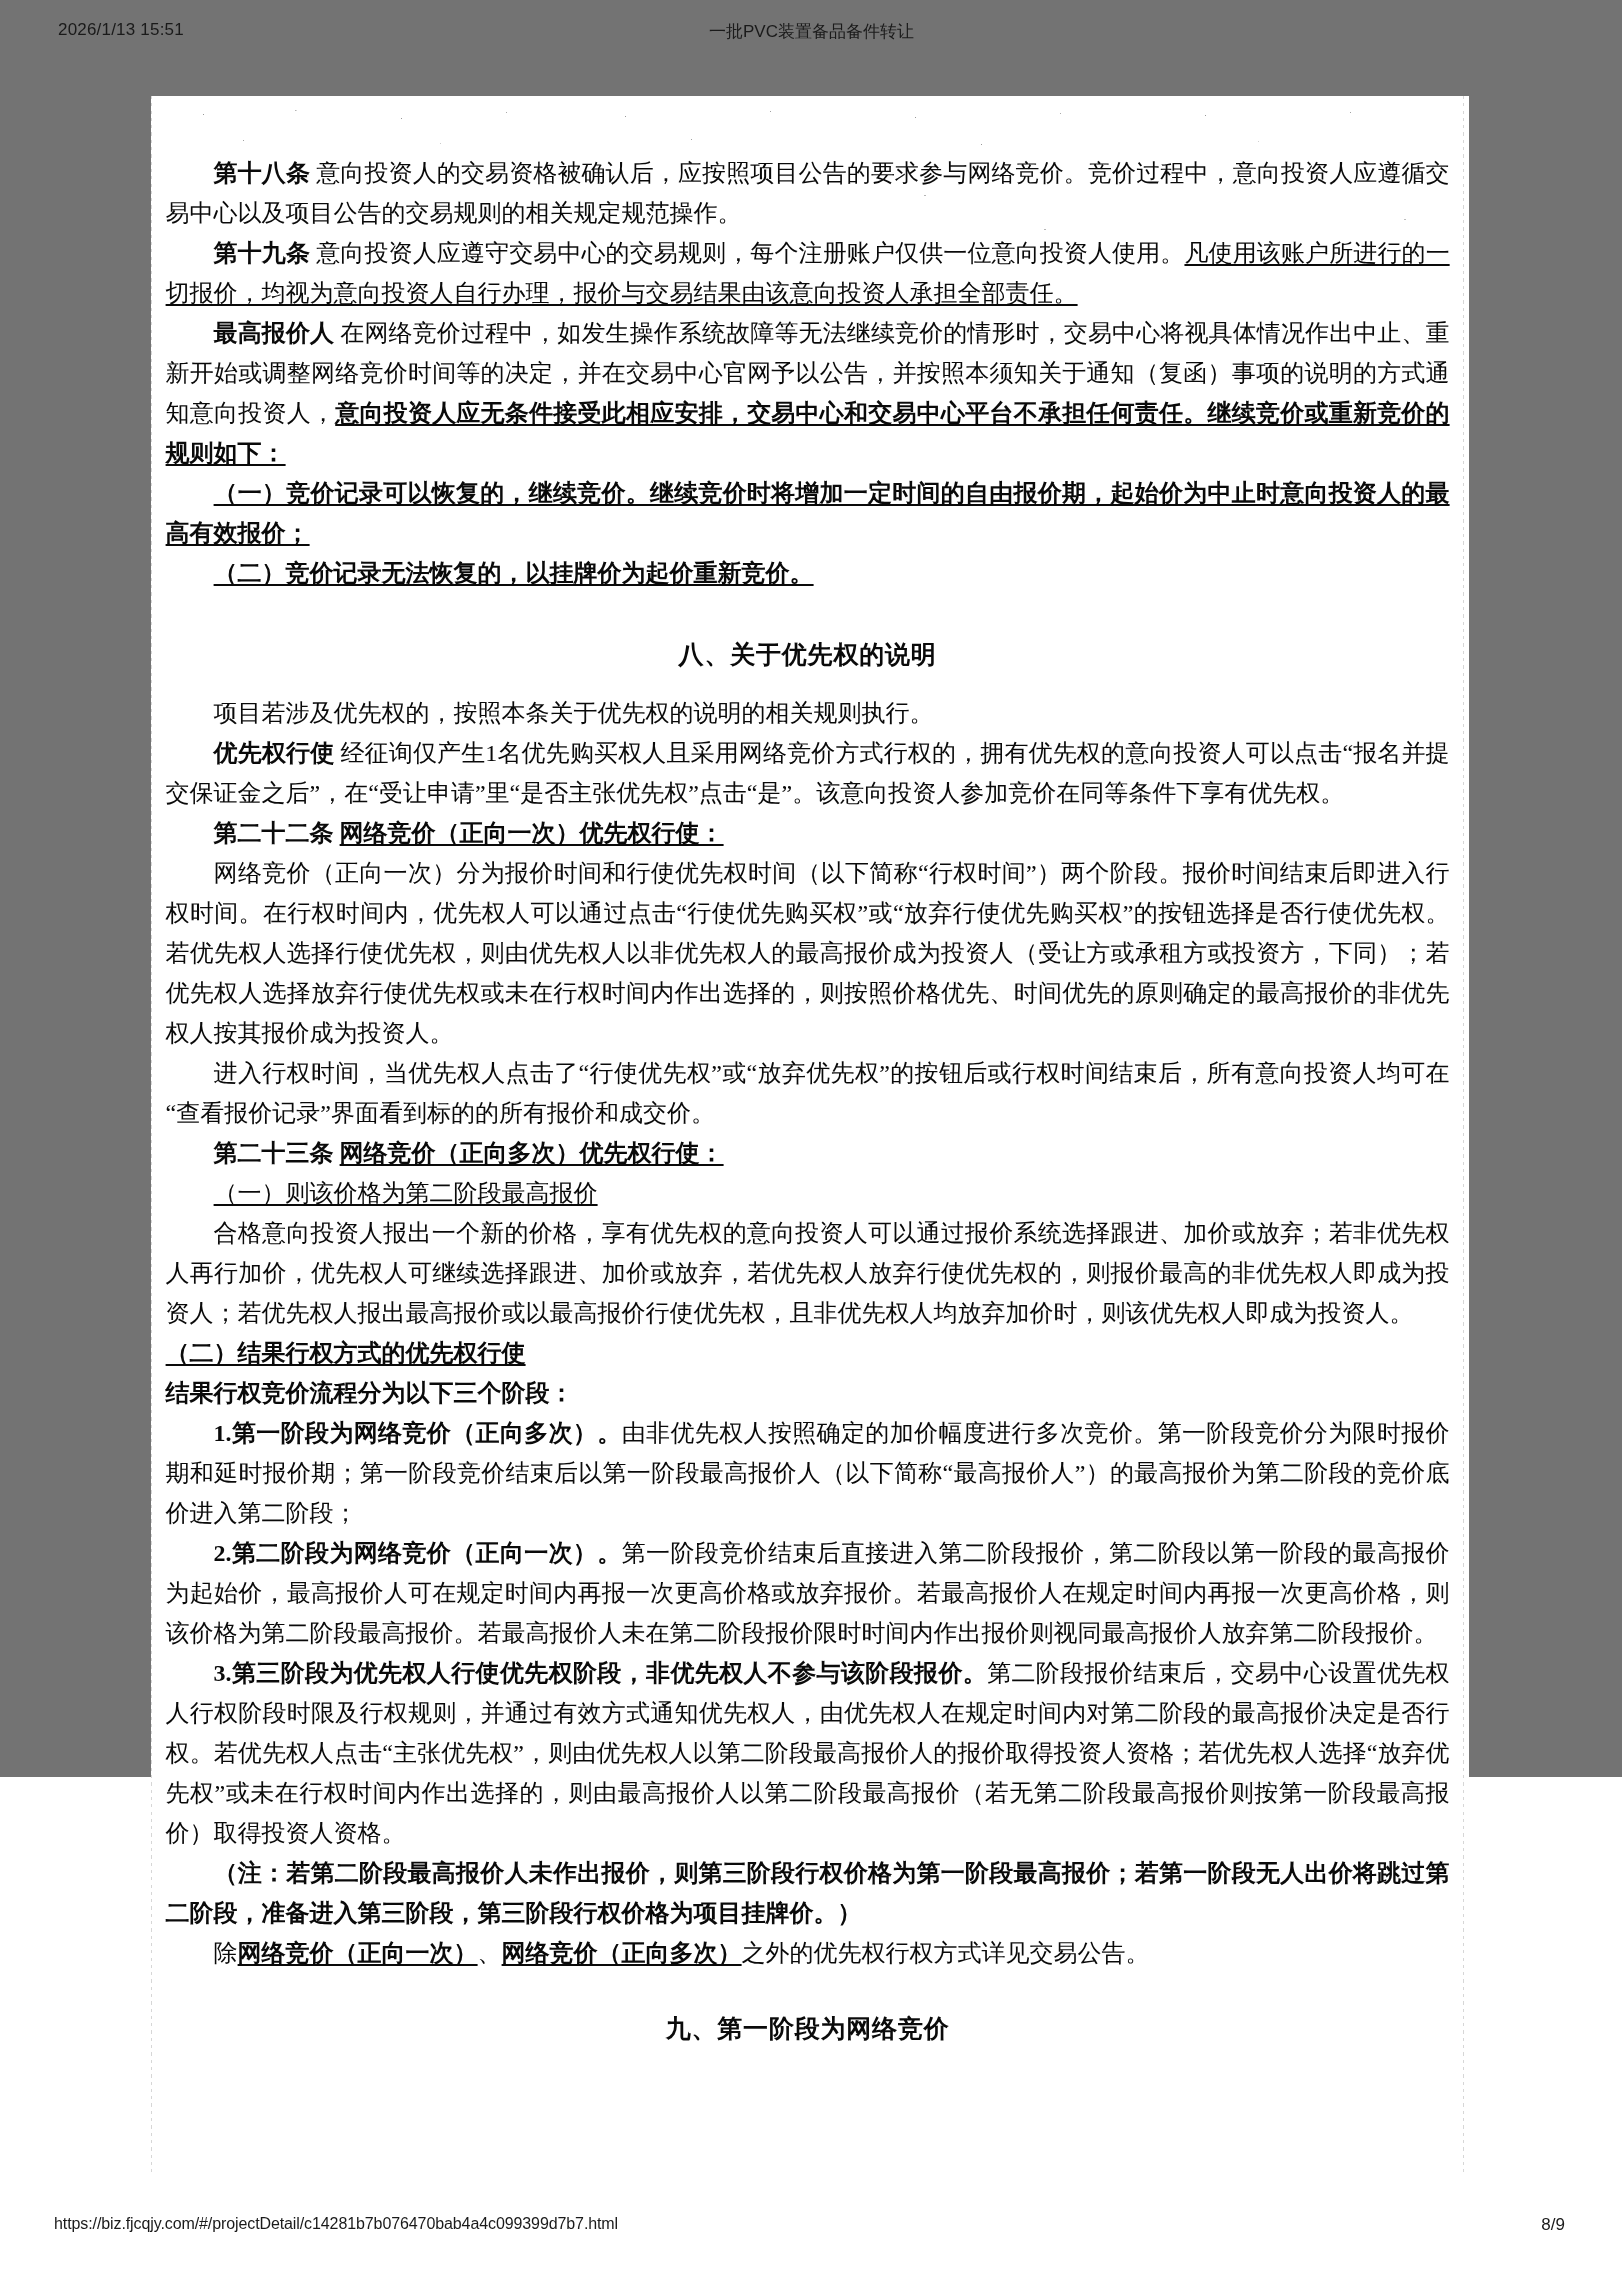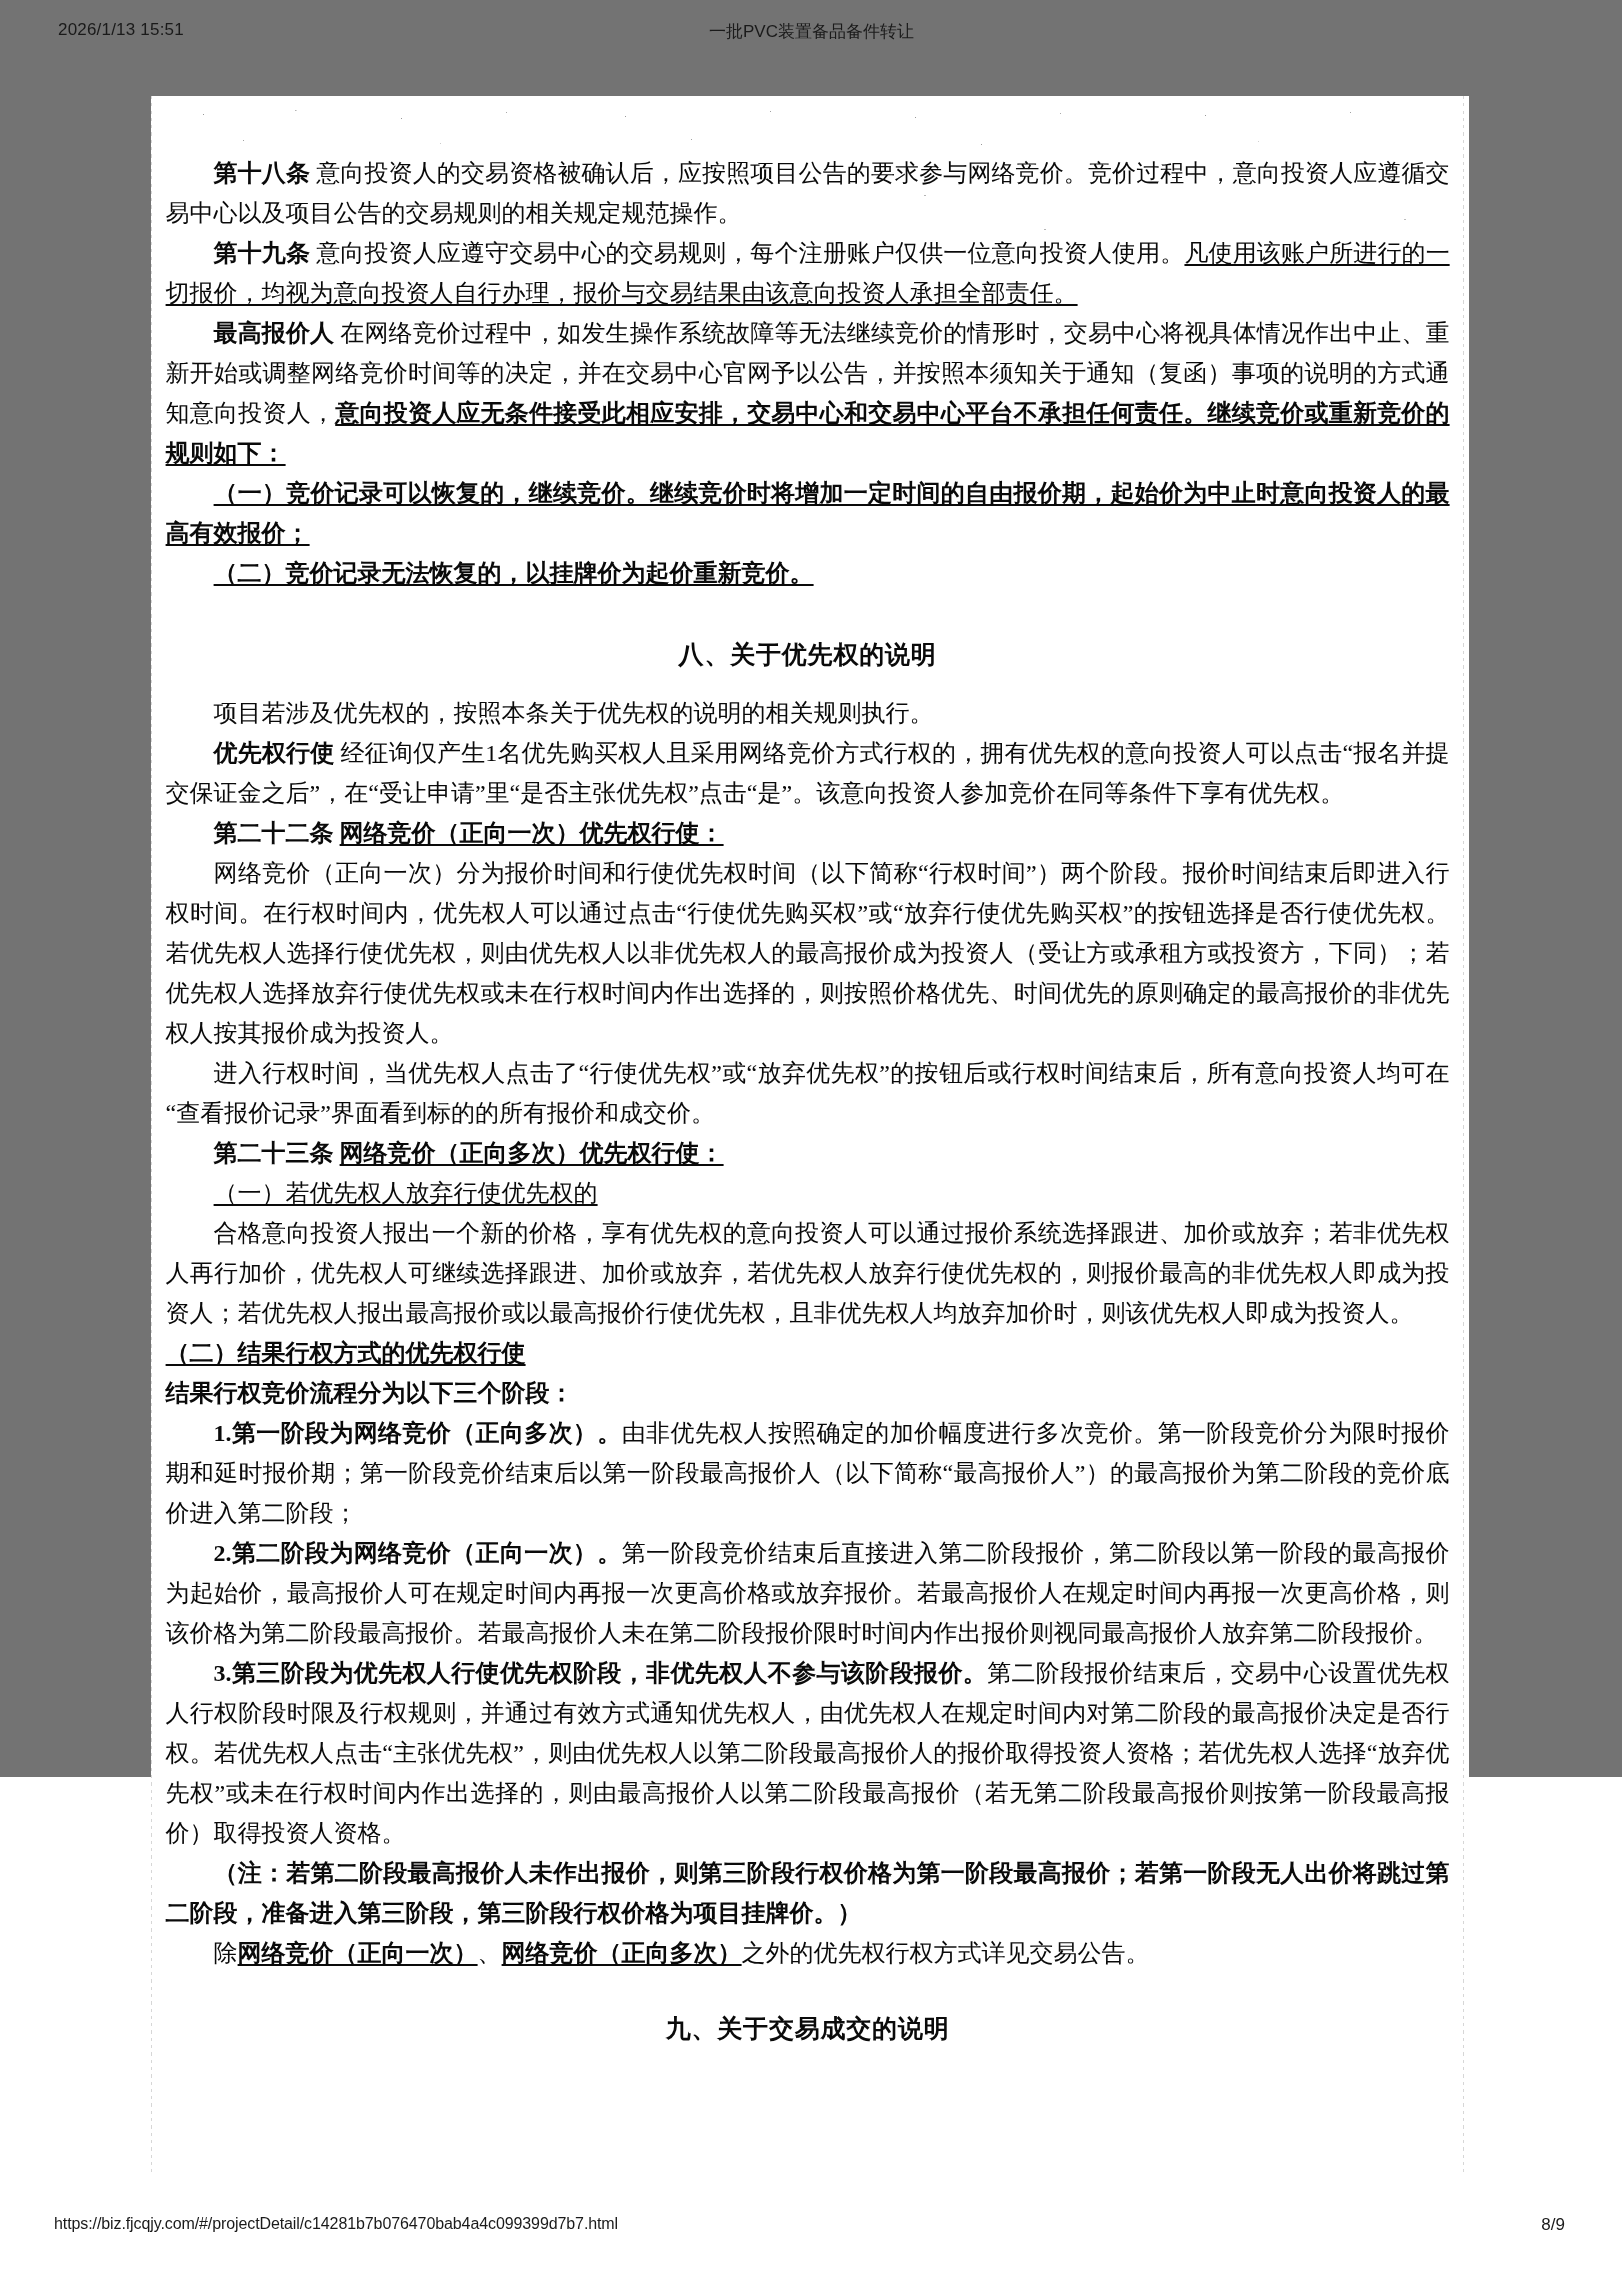--- a/index.html
+++ b/index.html
@@ -147,36 +147,36 @@
       <p>项目若涉及优先权的，按照本条关于优先权的说明的相关规则执行。</p>
 
       <p><span class="b">优先权行使</span> <span>经征询仅产生1名优先购买权人且采用网络竞价方式行权的，拥有优先权的意向投资人可以点击“报名并提交保证金之后”，在“受让申请”里“是否主张优先权”点击“是”。该意向投资人参加竞价在同等条件下享有优先权。</span></p>
 
       <p><span class="b">第二十二条</span> <span class="bu">网络竞价（正向一次）优先权行使：</span></p>
       <p>网络竞价（正向一次）分为报价时间和行使优先权时间（以下简称“行权时间”）两个阶段。报价时间结束后即进入行权时间。在行权时间内，优先权人可以通过点击“行使优先购买权”或“放弃行使优先购买权”的按钮选择是否行使优先权。若优先权人选择行使优先权，则由优先权人以非优先权人的最高报价成为投资人（受让方或承租方或投资方，下同）；若优先权人选择放弃行使优先权或未在行权时间内作出选择的，则按照价格优先、时间优先的原则确定的最高报价的非优先权人按其报价成为投资人。</p>
       <p>进入行权时间，当优先权人点击了“行使优先权”或“放弃优先权”的按钮后或行权时间结束后，所有意向投资人均可在“查看报价记录”界面看到标的的所有报价和成交价。</p>
 
       <p><span class="b">第二十三条</span> <span class="bu">网络竞价（正向多次）优先权行使：</span></p>
 
-      <p><span class="u">（一）若优先权人放弃行使优先权的</span></p>
+      <p><span class="u">（一）则该价格为第二阶段最高报价</span></p>
       <p>合格意向投资人报出一个新的价格，享有优先权的意向投资人可以通过报价系统选择跟进、加价或放弃；若非优先权人再行加价，优先权人可继续选择跟进、加价或放弃，若优先权人放弃行使优先权的，则报价最高的非优先权人即成为投资人；若优先权人报出最高报价或以最高报价行使优先权，且非优先权人均放弃加价时，则该优先权人即成为投资人。</p>
 
       <p class="noind"><span class="bu">（二）结果行权方式的优先权行使</span></p>
       <p class="noind"><span class="b">结果行权竞价流程分为以下三个阶段：</span></p>
 
       <p><span class="b">1.第一阶段为网络竞价（正向多次）。</span><span>由非优先权人按照确定的加价幅度进行多次竞价。第一阶段竞价分为限时报价期和延时报价期；第一阶段竞价结束后以第一阶段最高报价人（以下简称“最高报价人”）的最高报价为第二阶段的竞价底价进入第二阶段；</span></p>
       <p><span class="b">2.第二阶段为网络竞价（正向一次）。</span><span>第一阶段竞价结束后直接进入第二阶段报价，第二阶段以第一阶段的最高报价为起始价，最高报价人可在规定时间内再报一次更高价格或放弃报价。若最高报价人在规定时间内再报一次更高价格，则该价格为第二阶段最高报价。若最高报价人未在第二阶段报价限时时间内作出报价则视同最高报价人放弃第二阶段报价。</span></p>
       <p><span class="b">3.第三阶段为优先权人行使优先权阶段，非优先权人不参与该阶段报价。</span><span>第二阶段报价结束后，交易中心设置优先权人行权阶段时限及行权规则，并通过有效方式通知优先权人，由优先权人在规定时间内对第二阶段的最高报价决定是否行权。若优先权人点击“主张优先权”，则由优先权人以第二阶段最高报价人的报价取得投资人资格；若优先权人选择“放弃优先权”或未在行权时间内作出选择的，则由最高报价人以第二阶段最高报价（若无第二阶段最高报价则按第一阶段最高报价）取得投资人资格。</span></p>
 
       <p><span class="b">（注：若第二阶段最高报价人未作出报价，则第三阶段行权价格为第一阶段最高报价；若第一阶段无人出价将跳过第二阶段，准备进入第三阶段，第三阶段行权价格为项目挂牌价。）</span></p>
 
       <p><span>除</span><span class="bu">网络竞价（正向一次）</span><span>、</span><span class="bu">网络竞价（正向多次）</span><span>之外的优先权行权方式详见交易公告。</span></p>
 
       <div class="gap-md"></div>
-      <h2 class="sec">九、关于交易成交的说明</h2>
+      <h2 class="sec">九、第一阶段为网络竞价</h2>
 
     </div>
   </div>
 
   <div class="runfoot">
     <div class="url">https://biz.fjcqjy.com/#/projectDetail/c14281b7b076470bab4a4c099399d7b7.html</div>
     <div class="pageno">8/9</div>
   </div>
 
 </div>

